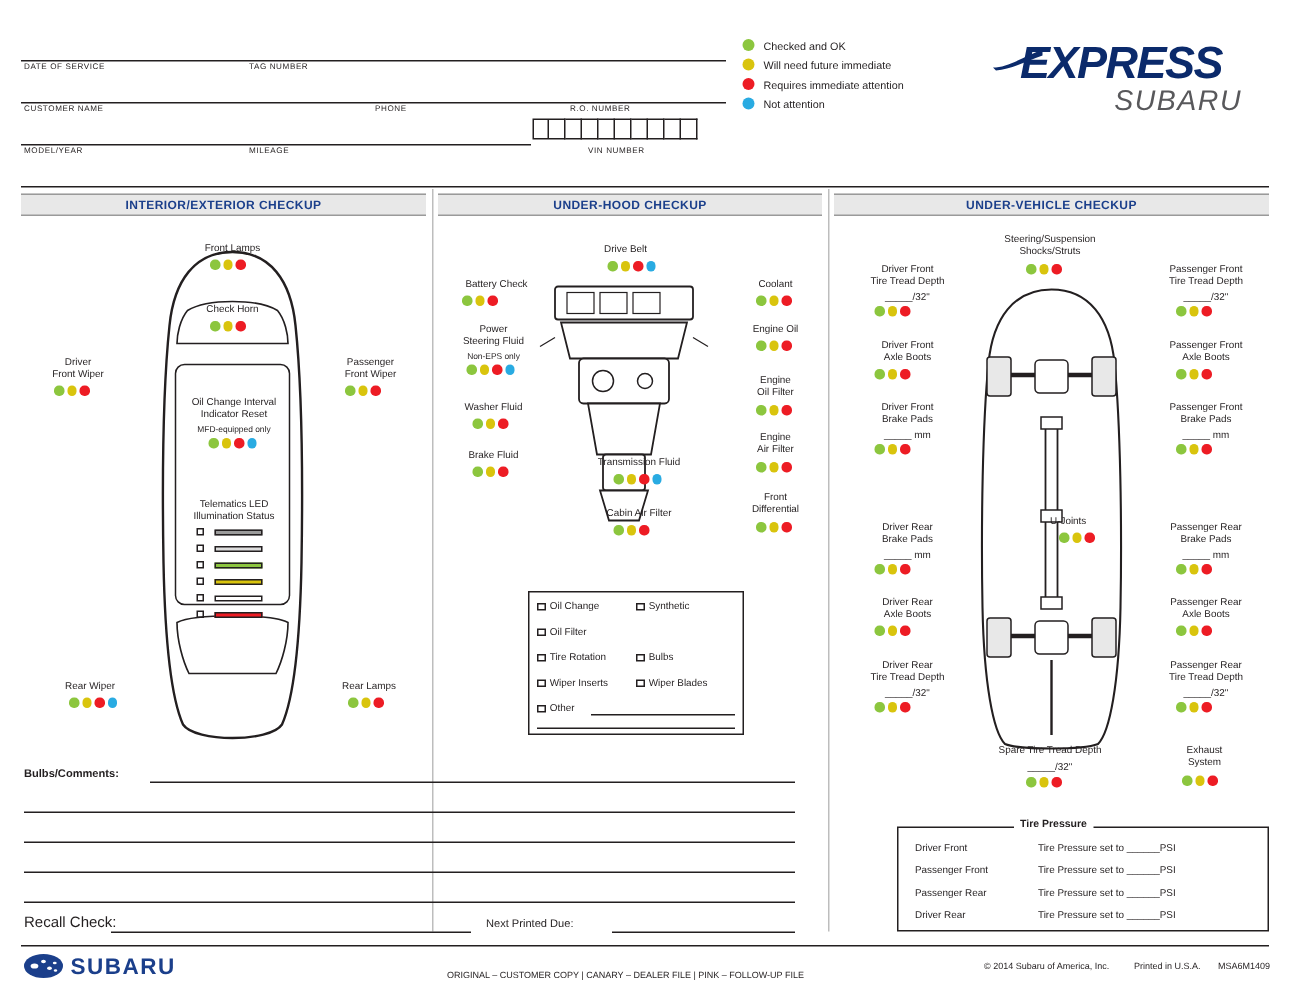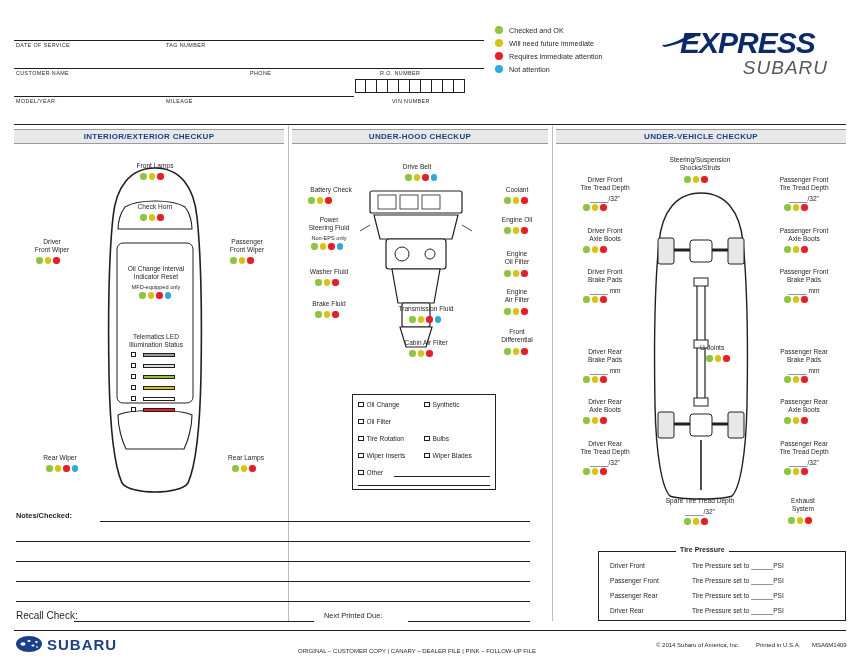--- a/index.html
+++ b/index.html
@@ -541,21 +541,21 @@
 
   <div class="lbl l" style="left:610px;top:577px;width:80px;">Passenger Front</div>
   <div class="lbl l" style="left:692px;top:577px;width:150px;"><span>Tire Pressure set to </span>______<span>PSI</span></div>
 
   <div class="lbl l" style="left:610px;top:592px;width:80px;">Passenger Rear</div>
   <div class="lbl l" style="left:692px;top:592px;width:150px;"><span>Tire Pressure set to </span>______<span>PSI</span></div>
 
   <div class="lbl l" style="left:610px;top:607px;width:80px;">Driver Rear</div>
   <div class="lbl l" style="left:692px;top:607px;width:150px;"><span>Tire Pressure set to </span>______<span>PSI</span></div>
 
-  <div class="lbl l" style="left:16px;top:512px;width:90px;font-size:7.4px;font-weight:bold;">Notes/Checked:</div>
+  <div class="lbl l" style="left:16px;top:512px;width:90px;font-size:7.4px;font-weight:bold;">Bulbs/Comments:</div>
   <div class="uline" style="left:100px;top:521px;width:430px;"></div>
   <div class="uline" style="left:16px;top:541px;width:514px;"></div>
   <div class="uline" style="left:16px;top:561px;width:514px;"></div>
   <div class="uline" style="left:16px;top:581px;width:514px;"></div>
   <div class="uline" style="left:16px;top:601px;width:514px;"></div>
 
   <div class="lbl l" style="left:16px;top:612px;width:80px;font-size:10px;">Recall Check:</div>
   <div class="uline" style="left:74px;top:621px;width:240px;"></div>
   <div class="lbl l" style="left:324px;top:612px;width:100px;font-size:7.4px;">Next Printed Due:</div>
   <div class="uline" style="left:408px;top:621px;width:122px;"></div>

